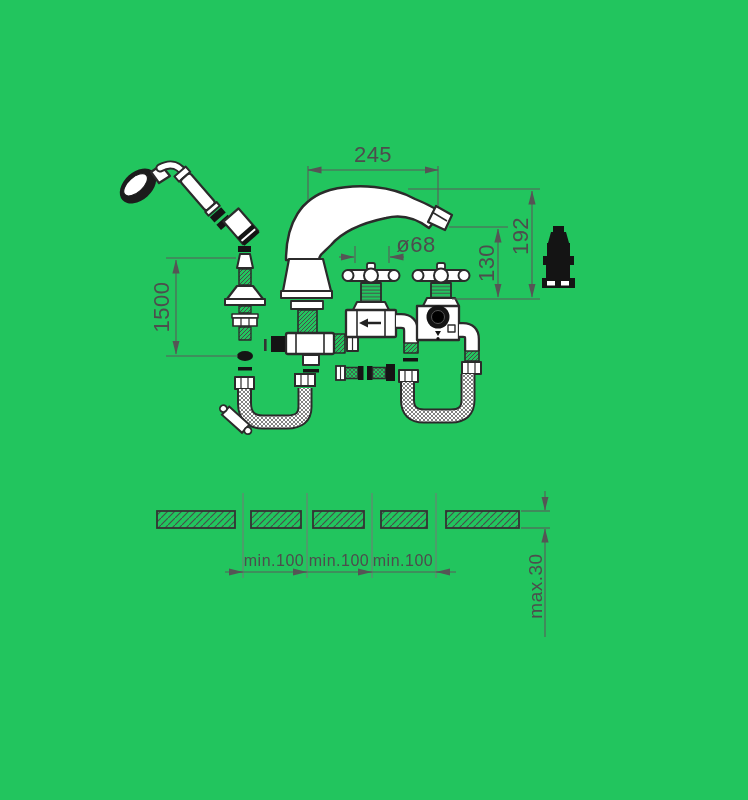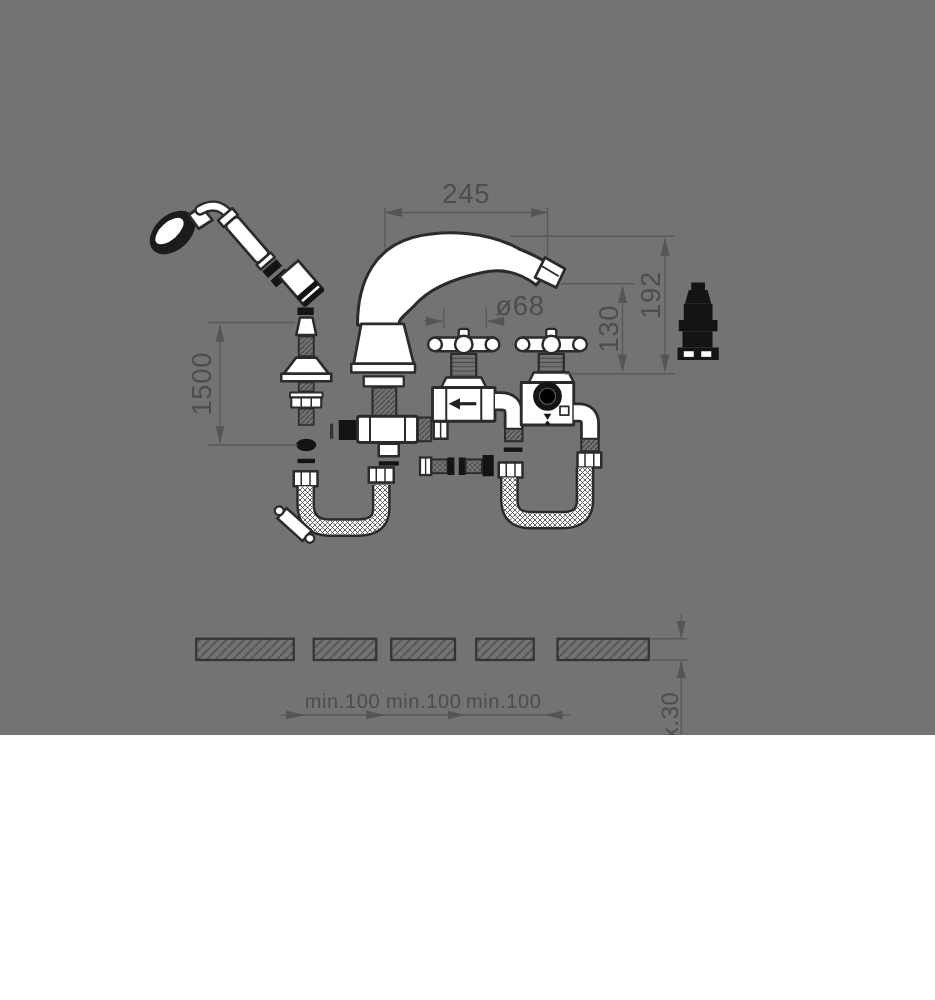--- a/index.html
+++ b/index.html
@@ -1,17 +1,17 @@
 <!DOCTYPE html>
 <html><head>
 <meta charset="utf-8">
 <style>
   html,body{margin:0;padding:0;background:#ffffff;}
   .canvas{
-    position:relative;width:748px;height:588px;background:#737373;
+    position:relative;width:748px;height:800px;background:#22c55e;
     font-family:"Liberation Sans", sans-serif;overflow:hidden;
   }
   svg text{
     font-family:"Liberation Sans", sans-serif;
     fill:#4d4d4d;letter-spacing:0.5px;
   }
   .dim-text{font-size:22px;}
   .dim-text-small{font-size:16px;}
   .dim-text-med{font-size:19px;}
 </style>

